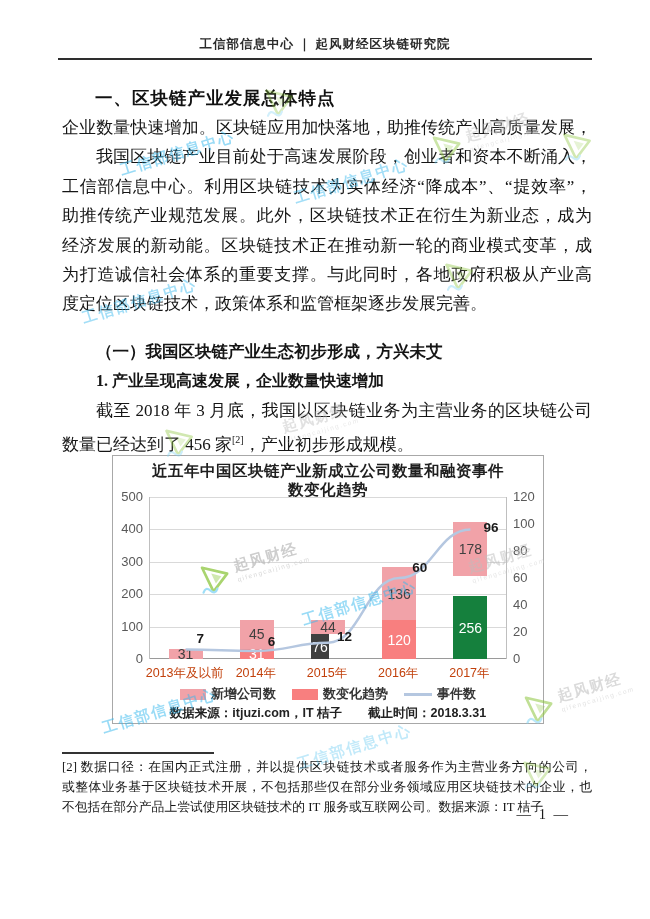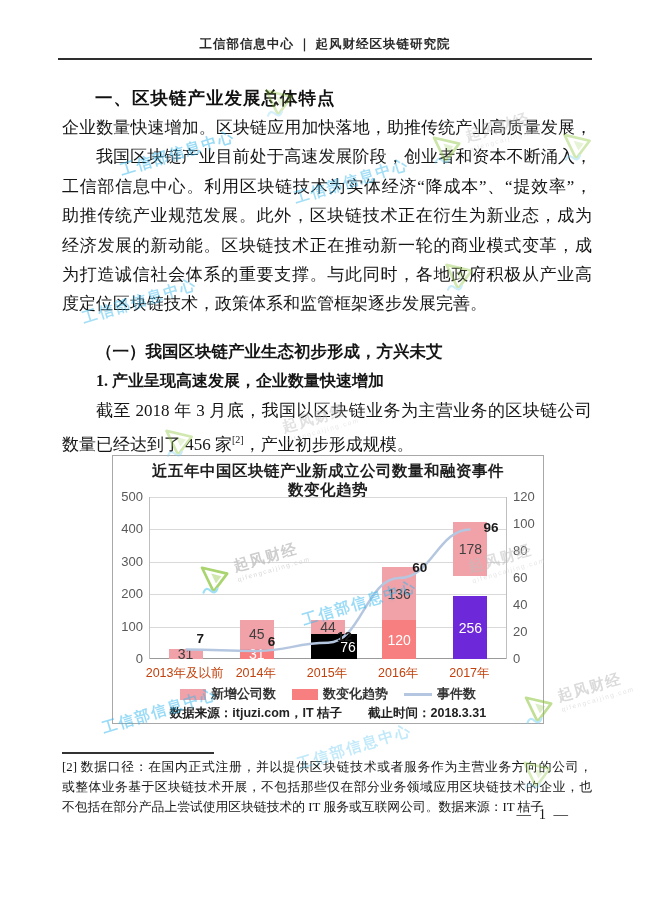--- a/index.html
+++ b/index.html
@@ -105,33 +105,33 @@
         <div class="baseline"></div>
         <div class="bar-seg" style="left: 18.6px; bottom: 0px; width: 34px; height: 10.044px; background: rgb(241, 162, 168);">
           <span class="bar-label" style="color: rgb(64, 64, 64);">31</span>
         </div>
         <div class="bar-seg" style="left: 89.8px; bottom: 0px; width: 34px; height: 10.044px; background: rgb(248, 127, 127);">
           <span class="bar-label" style="color: rgb(255, 255, 255);">31</span>
         </div>
         <div class="bar-seg" style="left: 89.8px; bottom: 10.044px; width: 34px; height: 29px; background: rgb(241, 162, 168);">
           <span class="bar-label" style="color: rgb(64, 64, 64);">45</span>
         </div>
-        <div class="bar-seg" style="left: 161px; bottom: 0px; width: 18px; height: 24.624px; background: #000000; padding-left: 28px;">
+        <div class="bar-seg" style="left: 161px; bottom: 0px; width: 18px; height: 24.624px; background: #404040;">
           <span class="bar-label" style="color: rgb(255, 255, 255);">76</span>
         </div>
         <div class="bar-seg" style="left: 161px; bottom: 24.624px; width: 34px; height: 14px; background: rgb(241, 162, 168);">
           <span class="bar-label" style="color: rgb(64, 64, 64);">44</span>
         </div>
         <div class="bar-seg" style="left: 232.2px; bottom: 0px; width: 34px; height: 38.88px; background: rgb(248, 127, 127);">
           <span class="bar-label" style="color: rgb(255, 255, 255);">120</span>
         </div>
         <div class="bar-seg" style="left: 232.2px; bottom: 38.88px; width: 34px; height: 53px; background: rgb(241, 162, 168);">
           <span class="bar-label" style="color: rgb(64, 64, 64);">136</span>
         </div>
-        <div class="bar-seg" style="left: 303.4px; bottom: 0px; width: 34px; height: 63px; background: #6d28d9;">
+        <div class="bar-seg" style="left: 303.4px; bottom: 0px; width: 34px; height: 63px; background: #15803d;">
           <span class="bar-label" style="color: rgb(255, 255, 255);">256</span>
         </div>
         <div class="bar-seg" style="left: 303.4px; bottom: 82.944px; width: 34px; height: 54px; background: rgb(241, 162, 168);">
           <span class="bar-label" style="color: rgb(64, 64, 64);">178</span>
         </div>
         <svg id="line-svg" width="356" height="162">
           <path d="M35.6,152.55C67.96363636363637,152.55 74.43636363636364,153.9 106.80000000000001,153.9C139.16363636363636,153.9 145.63636363636365,145.8 178,145.8C210.36363636363637,145.8 216.83636363636364,81 249.20000000000002,81C281.56363636363636,81 288.03636363636366,32.400000000000006 320.40000000000003,32.400000000000006" fill="none" stroke="#b5c7e0" stroke-width="2.5"></path>
         </svg>
         <div class="line-label" style="left: 46.6px; top: 133.55px; color: rgb(26, 26, 26);">7</div>
         <div class="line-label" style="left: 117.8px; top: 136.9px; color: rgb(26, 26, 26);">6</div>

